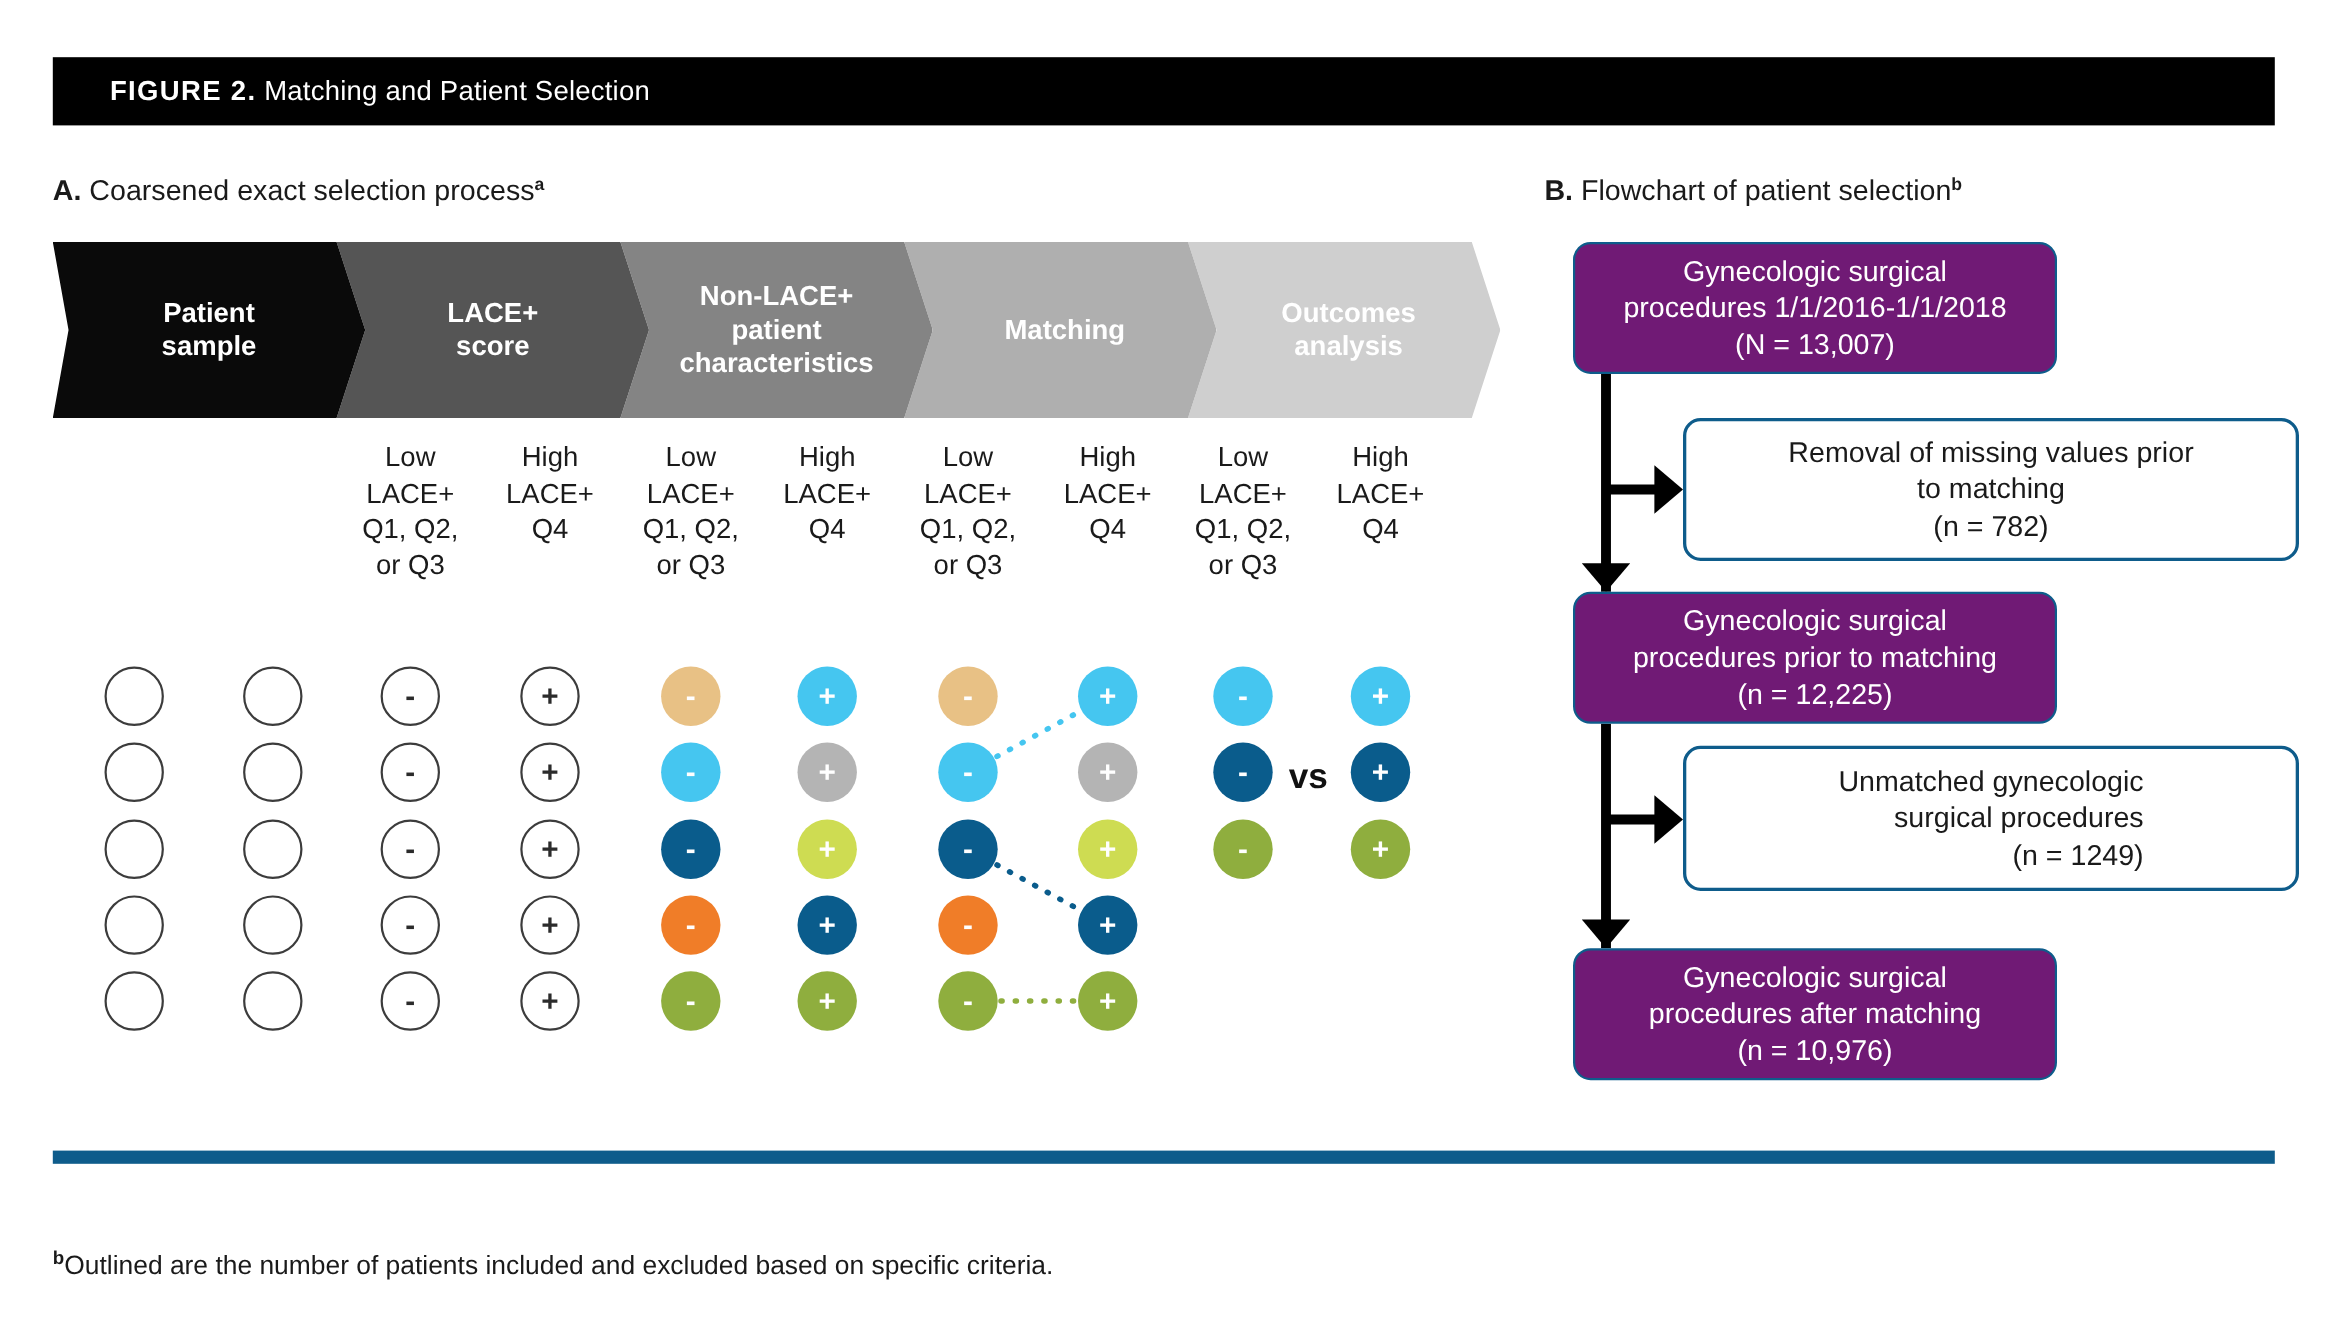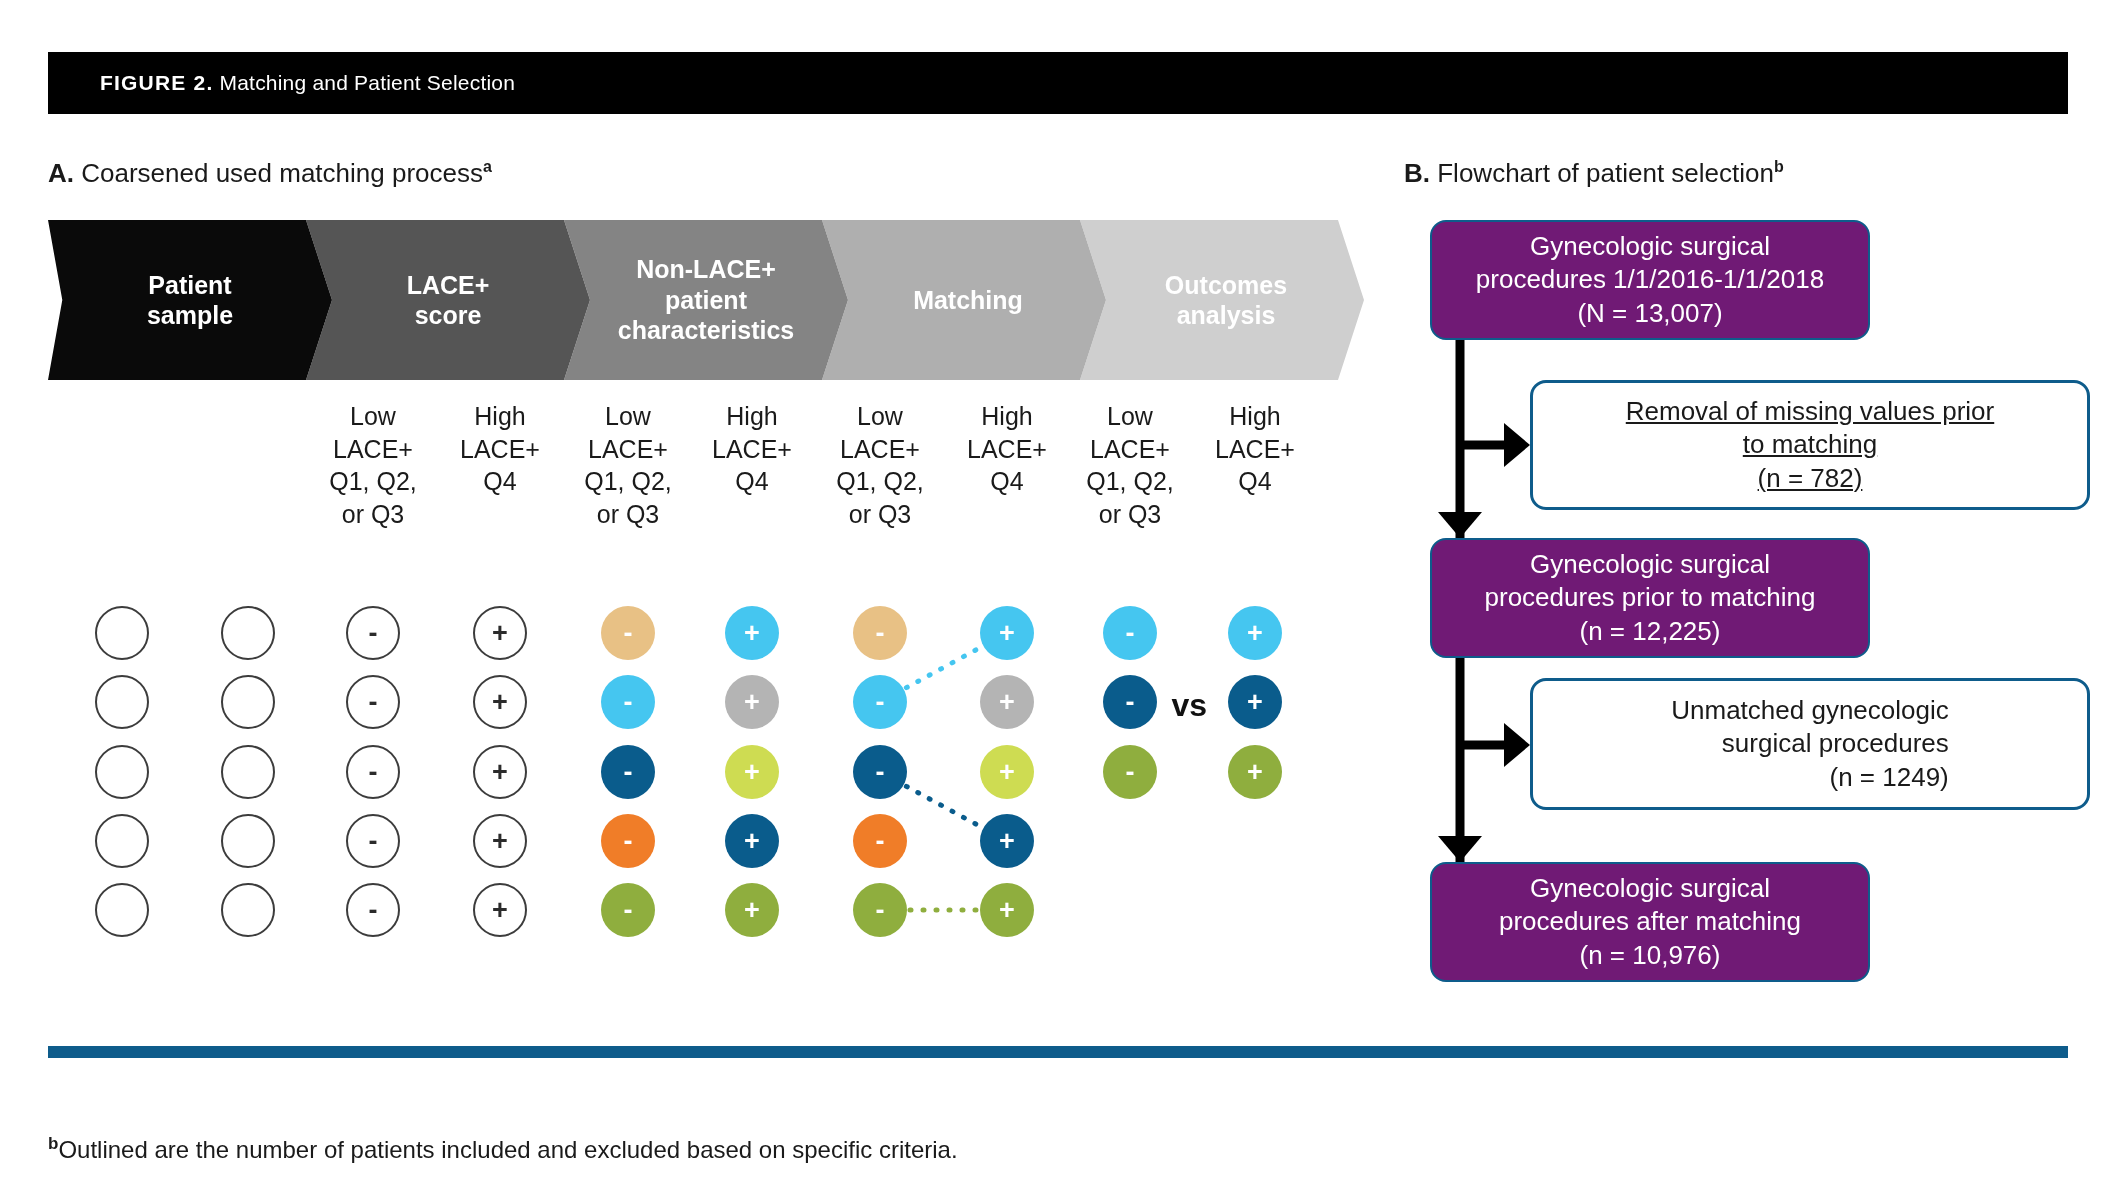--- a/index.html
+++ b/index.html
@@ -9,21 +9,21 @@
     color:#1a1a1a;
     -webkit-font-smoothing:antialiased;
   }
   .canvas{position:absolute;left:0;top:0;width:2114px;height:1203px;}
 
   
   .titlebar{
     position:absolute;left:48px;top:52px;width:2020px;height:62px;
     background:#000000;display:flex;align-items:center;
   }
-  .titlebar .inner{padding-left:52px;color:#ffffff;font-size:21px;letter-spacing:.2px;white-space:nowrap;}
+  .titlebar .inner{padding-left:52px;color:#ffffff;font-size:25px;letter-spacing:.2px;white-space:nowrap;}
   .titlebar .fig{font-weight:bold;letter-spacing:1.2px;}
 
   
   .panel-head{position:absolute;font-size:26px;color:#1a1a1a;white-space:nowrap;}
   .panel-head .ltr{font-weight:bold;}
   .panel-head sup{font-size:16px;font-weight:bold;vertical-align:super;}
   #panelA-head{left:48px;top:158px;}
   #panelB-head{left:1404px;top:158px;}
 
   
@@ -76,21 +76,21 @@
 
   <div class="titlebar">
     <div class="inner">
       <span class="fig">FIGURE 2.</span>
       <span>Matching and Patient Selection</span>
     </div>
   </div>
 
   <div class="panel-head" id="panelA-head">
     <span class="ltr">A.</span>
-    <span>Coarsened used matching process</span><sup>a</sup>
+    <span>Coarsened exact selection process</span><sup>a</sup>
   </div>
 
   <div class="panel-head" id="panelB-head">
     <span class="ltr">B.</span>
     <span>Flowchart of patient selection</span><sup>b</sup>
   </div>
 
   <div class="chev-band" id="chev-band">
       <div class="chev" style="left: 0px; width: 284px; background: rgb(10, 10, 10); z-index: 5; clip-path: polygon(0% 0%, 90.8451% 0%, 100% 50%, 90.8451% 100%, 0% 100%, 5.03521% 50%);">
         <span>Patient<br>sample</span>
@@ -183,21 +183,21 @@
       <polygon points="1504,423 1504,467 1530,445" fill="#000"></polygon>
       <line x1="1460" y1="658" x2="1460" y2="862" stroke="#000" stroke-width="9"></line>
       <polygon points="1438,836 1482,836 1460,862" fill="#000"></polygon>
       <line x1="1460" y1="745" x2="1508" y2="745" stroke="#000" stroke-width="9"></line>
       <polygon points="1504,723 1504,767 1530,745" fill="#000"></polygon>
     </svg>
   <div id="flow">
       <div class="fc-box solid" style="left: 1430px; top: 220px; width: 440px; height: 120px;">
         <span>Gynecologic surgical<br>procedures 1/1/2016-1/1/2018<br>(N&nbsp;=&nbsp;13,007)</span>
       </div>
-      <div class="fc-box hollow" style="left: 1530px; top: 380px; width: 560px; height: 130px; text-decoration: underline;">
+      <div class="fc-box hollow" style="left: 1530px; top: 380px; width: 560px; height: 130px;">
         <span>Removal of missing values prior<br>to matching<br>(n&nbsp;=&nbsp;782)</span>
       </div>
       <div class="fc-box solid" style="left: 1430px; top: 538px; width: 440px; height: 120px;">
         <span>Gynecologic surgical<br>procedures prior to matching<br>(n&nbsp;=&nbsp;12,225)</span>
       </div>
       <div class="fc-box hollow" style="left: 1530px; top: 678px; width: 560px; height: 132px; text-align: right;">
         <span>Unmatched gynecologic<br>surgical procedures<br>(n&nbsp;=&nbsp;1249)</span>
       </div>
       <div class="fc-box solid" style="left: 1430px; top: 862px; width: 440px; height: 120px;">
         <span>Gynecologic surgical<br>procedures after matching<br>(n&nbsp;=&nbsp;10,976)</span>

